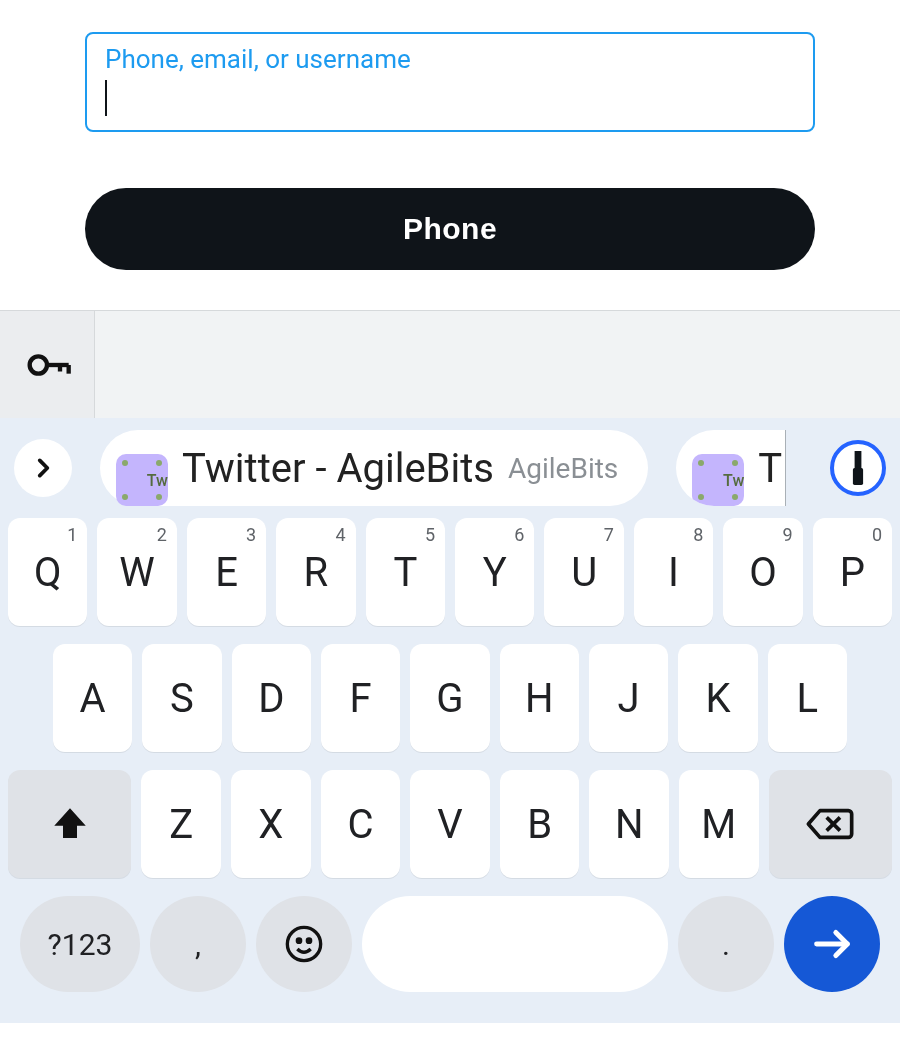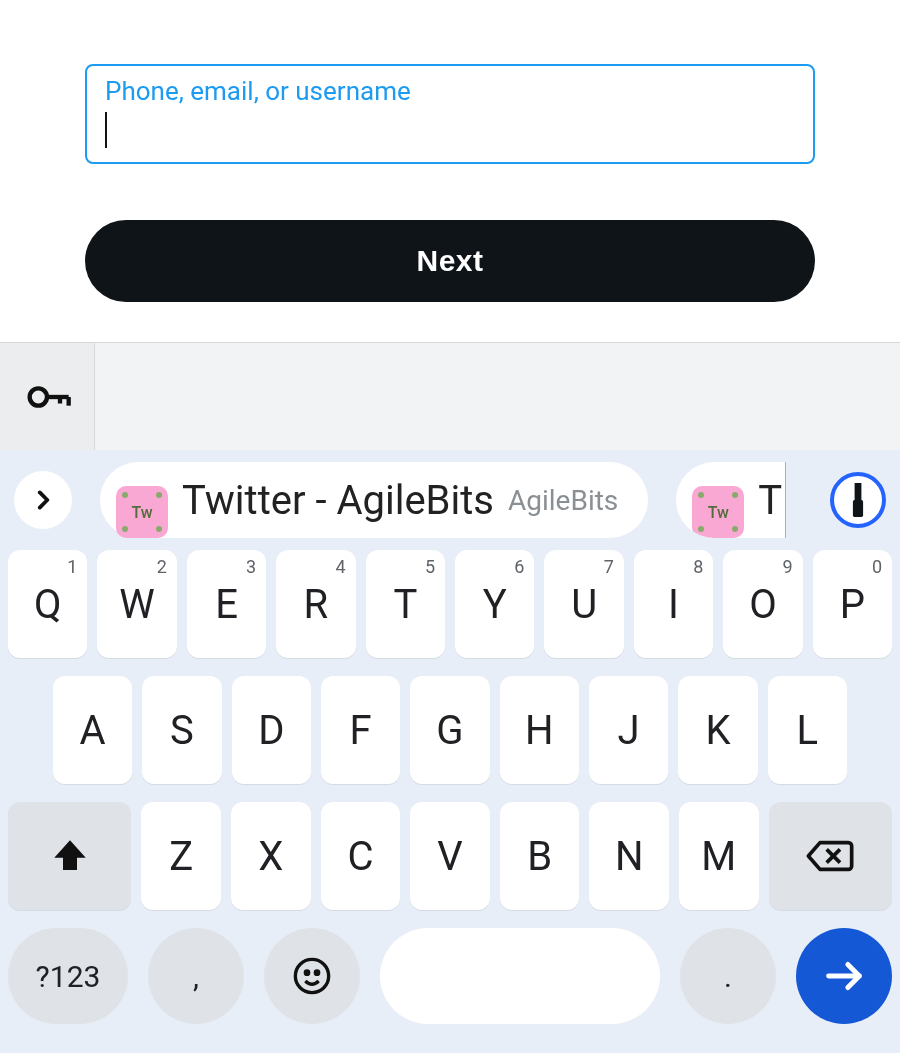--- a/index.html
+++ b/index.html
@@ -6,22 +6,21 @@
   html, body {
     width: 900px;
     height: 1053px;
     font-family: -apple-system, BlinkMacSystemFont, "Segoe UI", Roboto, Helvetica, Arial, sans-serif;
     background: #fff;
     overflow: hidden;
   }
 
   
   .login-area {
-    padding: 20px 85px 0 85px;
-    margin-top: 44px;
+    padding: 32px 85px 0 85px;
   }
   .input-wrap {
     border: 2px solid #1d9bf0;
     border-radius: 8px;
     padding: 10px 18px 14px 18px;
     display: flex;
     flex-direction: column;
     gap: 2px;
   }
   .input-label {
@@ -119,22 +118,22 @@
     position:relative;
   }
   .pill-overflow::after{
     content:"";
     position:absolute;
     right:0;top:0;bottom:0;width:1px;
     background:#a9b0b6;
   }
   .tw-badge {
     width:52px;height:52px;border-radius:10px;
-    background:#f9a8d4;
-    display:flex;align-items:center;justify-content:center;
+    background:#c4b5fd;
+    display:flex;align-items:center;justify-content:flex-end;
     position:relative;
     font-size:16px; font-weight:500; color:#556b3e;margin-top:24px;
   }
   .tw-badge .dot{position:absolute;width:6px;height:6px;border-radius:50%;background:#8aa96b;}
   .tw-badge .d1{top:6px;left:6px;}
   .tw-badge .d2{top:6px;right:6px;}
   .tw-badge .d3{bottom:6px;left:6px;}
   .tw-badge .d4{bottom:6px;right:6px;}
   .onepassword-btn{
     width:56px;height:56px;border-radius:50%;
@@ -166,22 +165,22 @@
   .key .sup {
     position:absolute;
     top:6px; right:10px;
     font-size:18px;
     color:#5f6368;
   }
   .key.mod { background:#dfe2e7; }
   .key.wide { flex:1.4; }
   .util-row {
     display:flex;
-    gap:20px;
-    padding: 0 8px;
+    gap:10px;
+    padding: 0 20px;
     margin-top:18px;
   }
   .util-key {
     height:96px;
     background:#dfe2e7;
     border-radius:48px;
     display:flex;align-items:center;justify-content:center;
     font-size:30px;color:#202124;
   }
   .util-key.space{ background:#fff; flex:3.2; border-radius:48px;}
@@ -196,21 +195,21 @@
 <body>
 
 <div class="login-area">
   <div class="input-wrap">
     <span class="input-label">Phone, email, or username</span>
     <div style="display:flex;align-items:flex-end;">
       <span class="cursor"></span>
       <input class="login-input" type="text" value="" style="">
     </div>
   </div>
-  <button class="next-btn">Next</button>
+  <button class="next-btn">Phone</button>
 </div>
 
 <div class="accessory-bar">
   <div class="key-icon-box">
     <svg width="52" height="52" viewBox="0 0 24 24" fill="none" stroke="#111" stroke-width="2">
       <circle cx="8" cy="12" r="4"></circle>
       <line x1="12" y1="12" x2="22" y2="12"></line>
       <line x1="22" y1="12" x2="22" y2="16"></line>
       <line x1="18" y1="12" x2="18" y2="15"></line>
     </svg>

